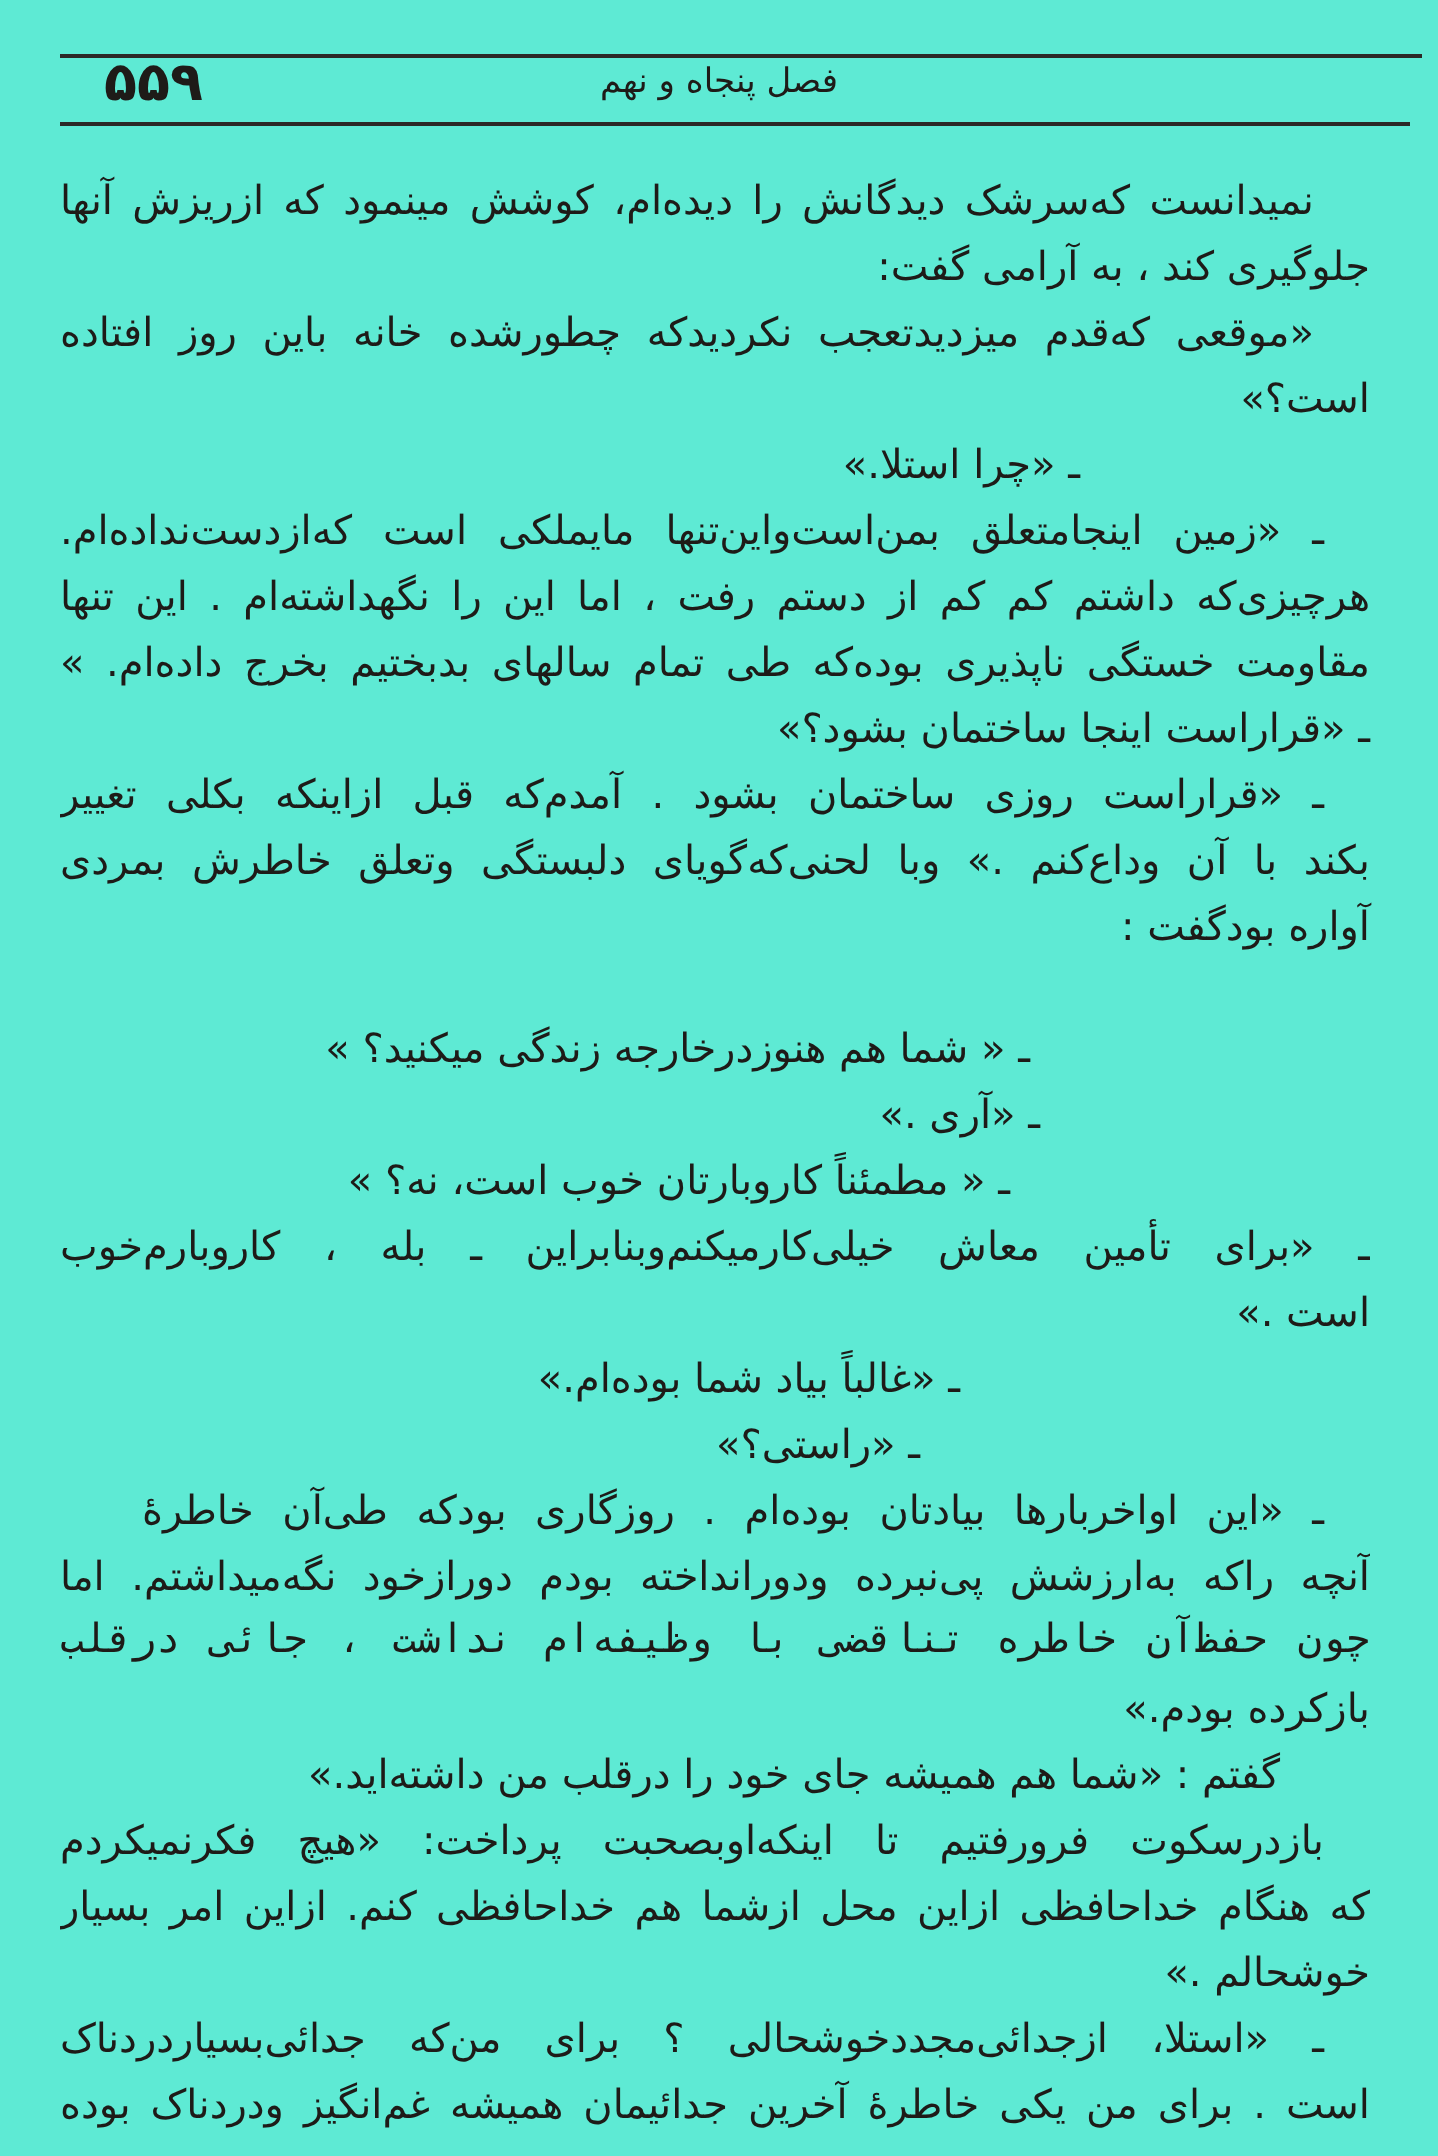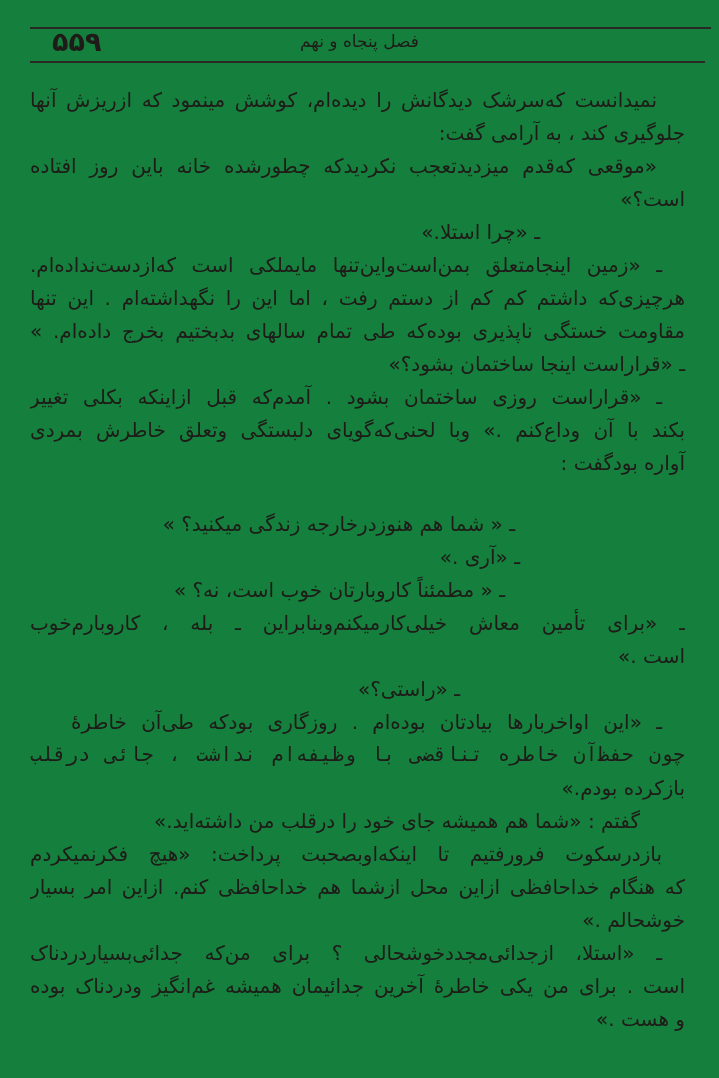--- a/index.html
+++ b/index.html
@@ -5,21 +5,21 @@
   html, body {
     margin: 0;
     padding: 0;
     background: #e8e8e6;
   }
   .page {
     position: relative;
     width: 719px;
     height: 1078px;
     margin: 0 auto;
-    background: #15803d;
+    background: #5eead4;
     overflow: hidden;
     direction: rtl;
     font-family: "DejaVu Sans", sans-serif;
     color: #1e1b18;
   }
   .rule {
     position: absolute;
     height: 2px;
     background: #2b2926;
   }
@@ -95,22 +95,24 @@
       <div class="line justify" style="padding-right: 0px;">مقاومت خستگی ناپذیری بوده‌که طی تمام سالهای بدبختیم بخرج داده‌ام. »</div>
       <div class="line" style="padding-right: 0px;">ـ «قراراست اینجا ساختمان بشود؟»</div>
       <div class="line justify" style="padding-right: 23px;">ـ «قراراست روزی ساختمان بشود . آمدم‌که قبل ازاینکه بکلی تغییر</div>
       <div class="line justify" style="padding-right: 0px;">بکند با آن وداع‌کنم .» وبا لحنی‌که‌گویای دلبستگی وتعلق خاطرش بمردی</div>
       <div class="line" style="padding-right: 0px;">آواره بودگفت :</div>
       <div class="line" style="padding-right: 170px; margin-top: 28px;">ـ « شما هم هنوزدرخارجه زندگی میکنید؟ »</div>
       <div class="line" style="padding-right: 165px;">ـ «آری .»</div>
       <div class="line" style="padding-right: 180px;">ـ « مطمئناً کاروبارتان خوب است، نه؟ »</div>
       <div class="line justify" style="padding-right: 0px;">ـ «برای تأمین معاش خیلی‌کارمیکنم‌وبنابراین ـ بله ، کاروبارم‌خوب</div>
       <div class="line" style="padding-right: 0px;">است .»</div>
+      <div class="line" style="padding-right: 205px;">ـ «غالباً بیاد شما بوده‌ام.»</div>
       <div class="line" style="padding-right: 225px;">ـ «راستی؟»</div>
       <div class="line justify" style="padding-right: 23px; margin-left: 41px;">ـ «این اواخربارها بیادتان بوده‌ام . روزگاری بودکه طی‌آن خاطرهٔ</div>
+      <div class="line justify" style="padding-right: 0px;">آنچه راکه به‌ارزشش پی‌نبرده ودورانداخته بودم دورازخود نگه‌میداشتم. اما</div>
       <div class="line justify" style="padding-right: 0px; font-family: Liberation Mono, monospace;">چون حفظ‌آن خاطره تناقضی با وظیفه‌ام نداشت ، جائی درقلب خودبرای‌آن</div>
       <div class="line" style="padding-right: 0px;">بازکرده بودم.»</div>
       <div class="line" style="padding-right: 45px; text-align: right;">گفتم : «شما هم همیشه جای خود را درقلب من داشته‌اید.»</div>
       <div class="line justify" style="padding-right: 23px;">بازدرسکوت فرورفتیم تا اینکه‌اوبصحبت پرداخت: «هیچ فکرنمیکردم</div>
       <div class="line justify" style="padding-right: 0px;">که هنگام خداحافظی ازاین محل ازشما هم خداحافظی کنم. ازاین امر بسیار</div>
       <div class="line" style="padding-right: 0px;">خوشحالم .»</div>
       <div class="line justify" style="padding-right: 23px;">ـ «استلا، ازجدائی‌مجددخوشحالی ؟ برای من‌که جدائی‌بسیاردردناک</div>
       <div class="line justify" style="padding-right: 0px;">است . برای من یکی خاطرهٔ آخرین جدائیمان همیشه غم‌انگیز ودردناک بوده</div>
       <div class="line" style="padding-right: 0px;">و هست .»</div>
     </div>

